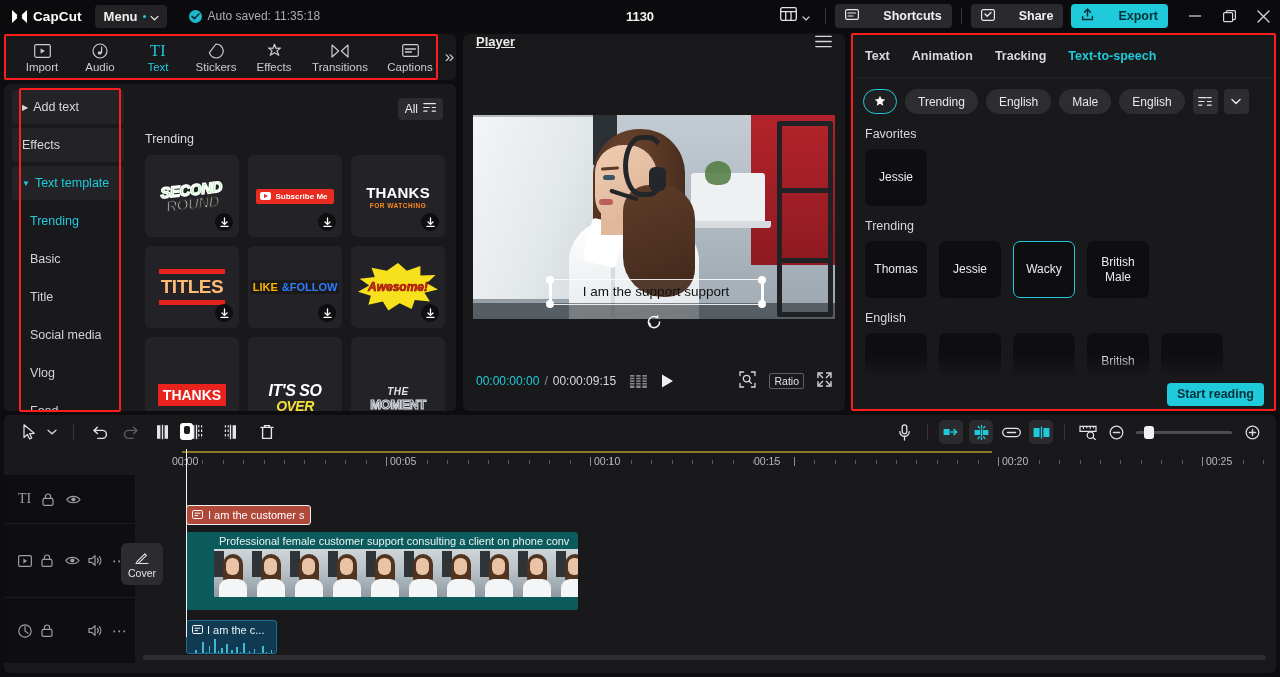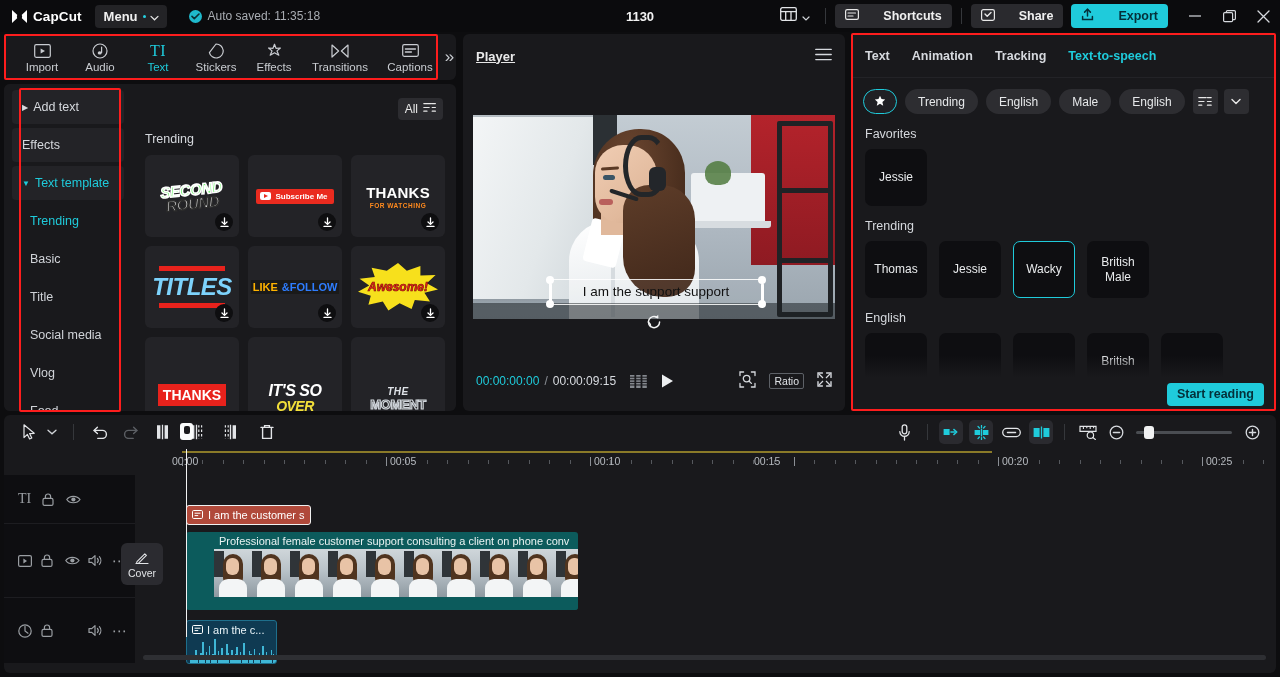--- a/index.html
+++ b/index.html
@@ -113,21 +113,21 @@
      -webkit-text-stroke: 1.6px #2b2b2b; letter-spacing:-.4px; margin-top:-3px;}
   .t-sub { background: #ea2b1f; padding: 3px 6px 3px 4px; border-radius: 2px; display:flex; align-items:center; gap:4px;}
   .t-sub .play { width: 11px; height: 8px; background:#fff; border-radius:2px; position:relative;}
   .t-sub .play:after{content:""; position:absolute; left:4px; top:1.6px; border-left:4px solid #ea2b1f; border-top:2.4px solid transparent; border-bottom:2.4px solid transparent;}
   .t-sub span { font-size: 8px; font-weight: 700; color: #fff; }
   .t-thanks { text-align: center; }
   .t-thanks .l1 { font-size: 15px; font-weight: 800; color: #fff; letter-spacing: .2px; }
   .t-thanks .l2 { font-size: 6.5px; font-weight: 800; color: #ff8a1e; letter-spacing: .5px; margin-top: 1px; }
   .t-titles { text-align: center; }
   .t-titles .bar { height: 5px; background: #e8221c; width: 66px; margin: 0 auto; }
-  .t-titles .w { font-size: 24px; font-weight: 800; font-style: italic; color: #7dd3fc; letter-spacing: -.5px; margin: 2px 0;}
+  .t-titles .w { font-size: 19px; font-weight: 800; color: #fdba74; letter-spacing: -.5px; margin: 2px 0;}
   .t-like { display: flex; align-items: center; }
   .t-like .a { font-size: 11px; font-weight: 800; color: #ffb300; background:#1a1a1a; padding: 1px 2px;}
   .t-like .b { font-size: 11px; font-weight: 800; color: #2e7dff; background:#1a1a1a; padding: 1px 2px;}
   .t-awe { position: relative; width: 80px; height: 56px; display:flex; align-items:center; justify-content:center;}
   .t-awe .burst { position: absolute; inset: 4px 0; background: #f7e01c;
      clip-path: polygon(50% 0%, 61% 16%, 78% 6%, 78% 26%, 97% 25%, 86% 42%, 100% 55%, 83% 62%, 90% 80%, 71% 77%, 67% 96%, 52% 84%, 38% 99%, 31% 80%, 13% 87%, 16% 68%, 0% 60%, 14% 47%, 2% 33%, 21% 29%, 17% 10%, 36% 16%); }
   .t-awe .txt { position: relative; font-size: 12px; font-weight: 800; font-style: italic; color: #e8221c; -webkit-text-stroke: .6px #7a0d0a; }
   .t-thanks2 { background:#e8221c; padding: 2px 5px; }
   .t-thanks2 span { font-size: 14px; font-weight: 800; color:#fff; }
   .t-itsso { text-align:center; }
@@ -135,21 +135,21 @@
   .t-itsso .l2 { font-size: 14px; font-weight: 800; font-style: italic; color:#f3e03a; letter-spacing:-.5px; margin-top:-2px;}
   .t-moment { text-align:center; }
   .t-moment .l1 { font-size: 10px; font-weight: 800; font-style: italic; color:#dfe3e8; letter-spacing:.5px;}
   .t-moment .l2 { font-size: 13px; font-weight: 800; color:#1b1b1b; -webkit-text-stroke: 1.2px #cfd4da; letter-spacing:-.4px;}
 
   
   .player {
     position: absolute; top: 34px; left: 463px; width: 382px; height: 377px;
     background: #19191c; border-radius: 6px; overflow: hidden;
   }
-  .player-head { height: 44px; display: flex; align-items: center; padding: 0 13px; text-decoration: underline; }
+  .player-head { height: 44px; display: flex; align-items: flex-start; padding: 0 13px; text-decoration: underline; }
   .player-title { font-size: 13px; font-weight: 700; color: #eaeaea; }
   .player-menu { margin-left: auto; cursor: pointer; }
   .stage { position: relative; height: 277px; background: #19191c; display:flex; align-items:center; justify-content:center;}
   .video {
     position: relative; width: 362px; height: 204px; overflow: hidden;
     background: #8d97a0;
   }
   
   .scn-bg { position:absolute; inset:0; background:
       linear-gradient(180deg,#c3ccd3 0%, #aeb8c1 55%, #9aa5ae 100%); }
@@ -1102,21 +1102,21 @@
               </span>
               <span class="cv-th">
                 <span class="m"></span>
                 <span class="h"></span>
                 <span class="b"></span>
               </span>
             </div>
           <div class="cv-foot"></div>
         </div>
 
-        <div class="clip-audio" style="left:51px; top:145px; width:91px; height:44px;">
+        <div class="clip-audio" style="left:51px; top:145px; width:91px; height:34px;">
           <div class="ca-title">
             <span>
               <svg width="11" height="9" viewBox="0 0 11 9">
                   <rect x="0.5" y="0.5" width="10" height="8" rx="1.2" stroke="#ffffff" stroke-width="1" fill="none"></rect>
                   <path d="M2.6 3.2 H8.4 M2.6 5.6 H6.2" stroke="#ffffff" stroke-width="1"></path>
                 </svg>
             </span>
             <span>I am the c...</span>
           </div>
           <div class="ca-wave" id="awave">

